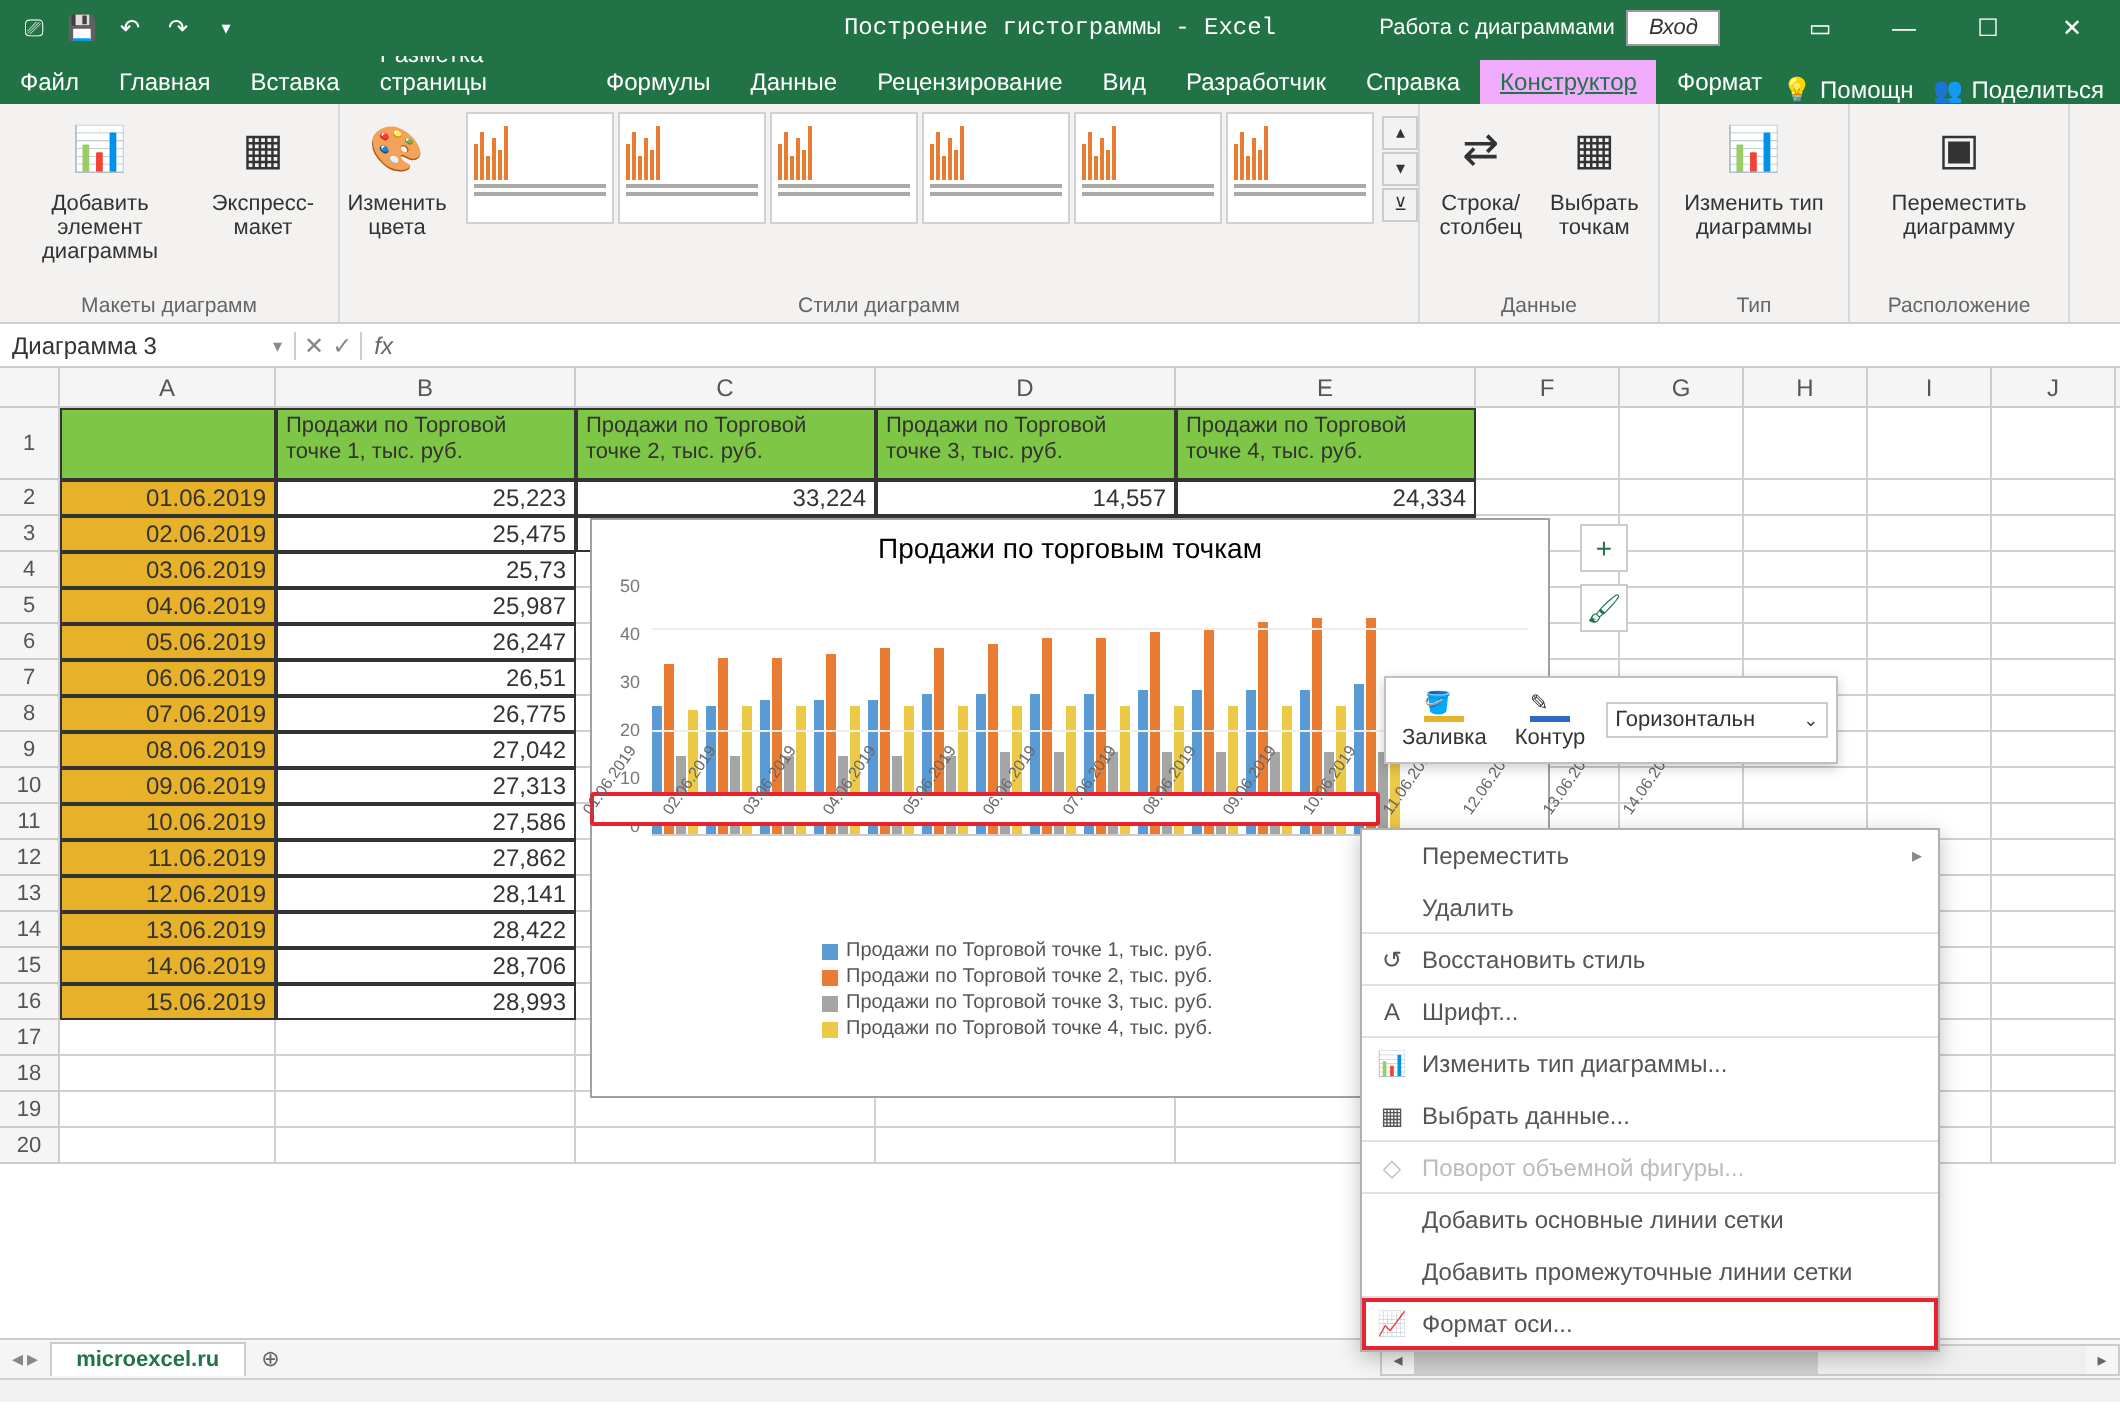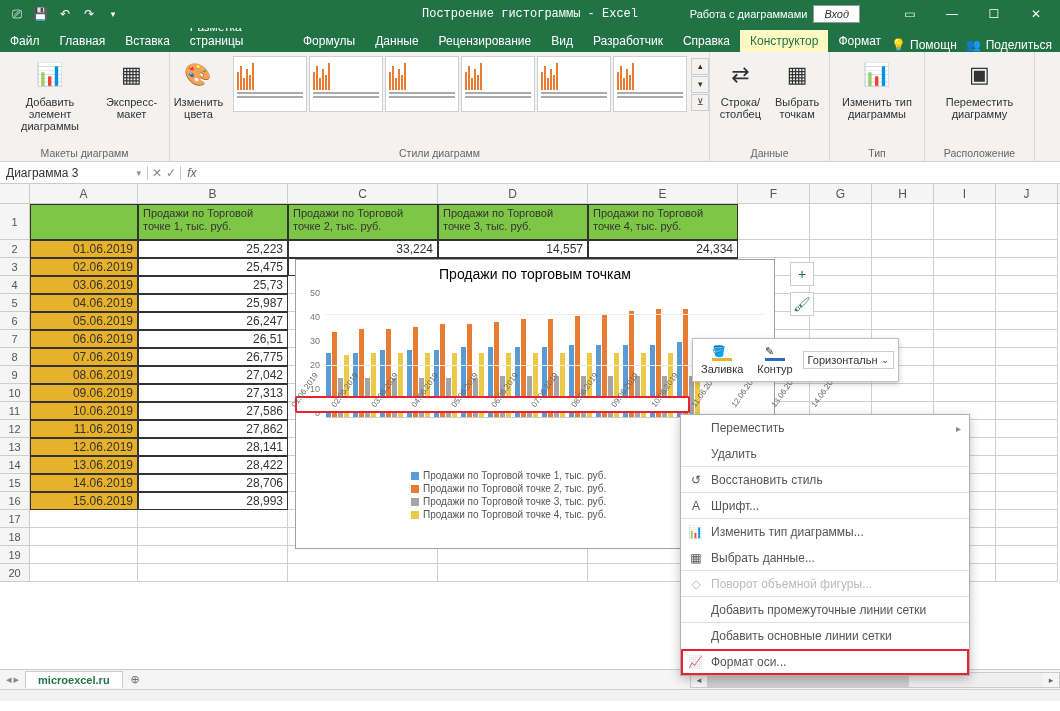--- a/index.html
+++ b/index.html
@@ -9,21 +9,21 @@
 .tb-left { display: flex; align-items: center; gap: 2px; padding-left: 6px; }
 .tb-icon { width: 22px; height: 22px; display: flex; align-items: center; justify-content: center; font-size: 12px; }
 .tb-title { position: absolute; left: 50%; transform: translateX(-50%); font-size: 12px; color: #ffffff; font-family: Liberation Mono, monospace; }
 .tb-right { margin-left: auto; display: flex; align-items: center; gap: 2px; padding-right: 4px; }
 .tb-ctx { position: absolute; right: 200px; display: flex; align-items: center; gap: 6px; font-size: 11px; }
 .vhod { background: #fff; color: #333; padding: 2px 10px; border: 1px solid #999; font-size: 11px; font-style: italic; }
 .win-btn { width: 40px; height: 28px; display: flex; align-items: center; justify-content: center; color: #fff; }
 
 .tabs { height: 24px; background: #217346; display: flex; align-items: flex-end; color: #fff; font-size: 12px; }
 .tab { padding: 4px 10px; cursor: pointer; }
-.tab.active { background: #fef9c3; color: #217346; }
+.tab.active { background: #f0abfc; color: #217346; text-decoration: underline; }
 .tabs-right { margin-left: auto; display: flex; align-items: center; padding-right: 8px; gap: 10px; }
 .tabs-right .ritem { display: flex; align-items: center; gap: 4px; }
 
 .ribbon { height: 110px; background: #f3f2f1; border-bottom: 1px solid #d0d0d0; display: flex; }
 .rgroup { border-right: 1px solid #d8d8d8; padding: 4px 6px 0; display: flex; flex-direction: column; align-items: center; }
 .rgroup .ctrls { display: flex; gap: 6px; flex: 1; align-items: flex-start; }
 .rgroup .glabel { font-size: 10.5px; color: #666; text-align: center; padding: 2px 0; align-self: stretch; }
 .rbtn { display: flex; flex-direction: column; align-items: center; gap: 4px; padding: 2px 4px; font-size: 11px; text-align: center; max-width: 88px; }
 .rbtn .ic { width: 34px; height: 34px; display: flex; align-items: center; justify-content: center; font-size: 22px; }
 .gallery { display: flex; gap: 2px; align-items: center; }
@@ -73,21 +73,21 @@
 .xlabels span { flex: 1; font-size: 8px; color: #666; transform: rotate(-55deg); transform-origin: left bottom; white-space: nowrap; }
 .legend { display: flex; flex-direction: column; gap: 2px; padding: 52px 0 6px 115px; font-size: 10px; color: #555; }
 .legend div { display: flex; align-items: center; gap: 4px; }
 .lswatch { width: 8px; height: 8px; }
 .ch-side { position: absolute; display: flex; flex-direction: column; gap: 6px; left: 790px; top: 78px; }
 .ch-side-btn { width: 24px; height: 24px; border: 1px solid #ccc; background: #fff; display: flex; align-items: center; justify-content: center; font-size: 14px; color: #20744a; }
 
 .mini-tb { position: absolute; left: 692px; top: 154px; background: #fff; border: 1px solid #c0c0c0; box-shadow: 0 2px 6px rgba(0,0,0,0.2); display: flex; align-items: center; padding: 4px; gap: 6px; font-size: 11px; z-index: 5; }
 .mini-tb .mbtn { display: flex; flex-direction: column; align-items: center; gap: 2px; padding: 2px 4px; }
 .mini-tb .mbtn .mic { width: 20px; height: 16px; }
-.mini-sel { border: 1px solid #ccc; padding: 2px 4px; display: flex; align-items: center; gap: 4px; }
+.mini-sel { border: 1px solid #ccc; padding: 2px 4px; display: flex; align-items: center; gap: 24px; }
 
 .ctx-menu { position: absolute; left: 680px; top: 230px; width: 290px; background: #fff; border: 1px solid #b0b0b0; box-shadow: 0 3px 10px rgba(0,0,0,0.25); z-index: 6; font-size: 12px; }
 .ctx-item { display: flex; align-items: center; height: 26px; padding: 0 8px 0 30px; position: relative; color: #555; }
 .ctx-item.sep-after { border-bottom: 1px solid #e0e0e0; }
 .ctx-item.disabled { color: #bbb; }
 .ctx-item .ci-icon { position: absolute; left: 6px; width: 18px; height: 18px; display: flex; align-items: center; justify-content: center; font-size: 12px; }
 .ctx-item .ci-arrow { margin-left: auto; font-size: 10px; color: #888; }
 .ctx-item.hl { outline: 2px solid #e8232f; outline-offset: -2px; }
 
 .sheet-tabs { position: absolute; left: 0; right: 0; bottom: 12px; height: 20px; border-top: 1px solid #ccc; background: #f5f5f5; display: flex; align-items: center; font-size: 11px; }
@@ -762,25 +762,25 @@
         <span>Изменить тип диаграммы...</span>
       </div>
     <div class="ctx-item sep-after">
         <span class="ci-icon">▦</span>
         <span>Выбрать данные...</span>
       </div>
     <div class="ctx-item disabled sep-after">
         <span class="ci-icon">◇</span>
         <span>Поворот объемной фигуры...</span>
       </div>
+    <div class="ctx-item">
+        <span>Добавить основные линии сетки</span>
+      </div>
     <div class="ctx-item sep-after">
         <span>Добавить промежуточные линии сетки</span>
-      </div>
-    <div class="ctx-item">
-        <span>Добавить основные линии сетки</span>
       </div>
     <div class="ctx-item hl">
         <span class="ci-icon">📈</span>
         <span>Формат оси...</span>
       </div>
   </div>
 
   <div class="sheet-tabs">
     <div class="st-nav">
       <span>◂</span>

